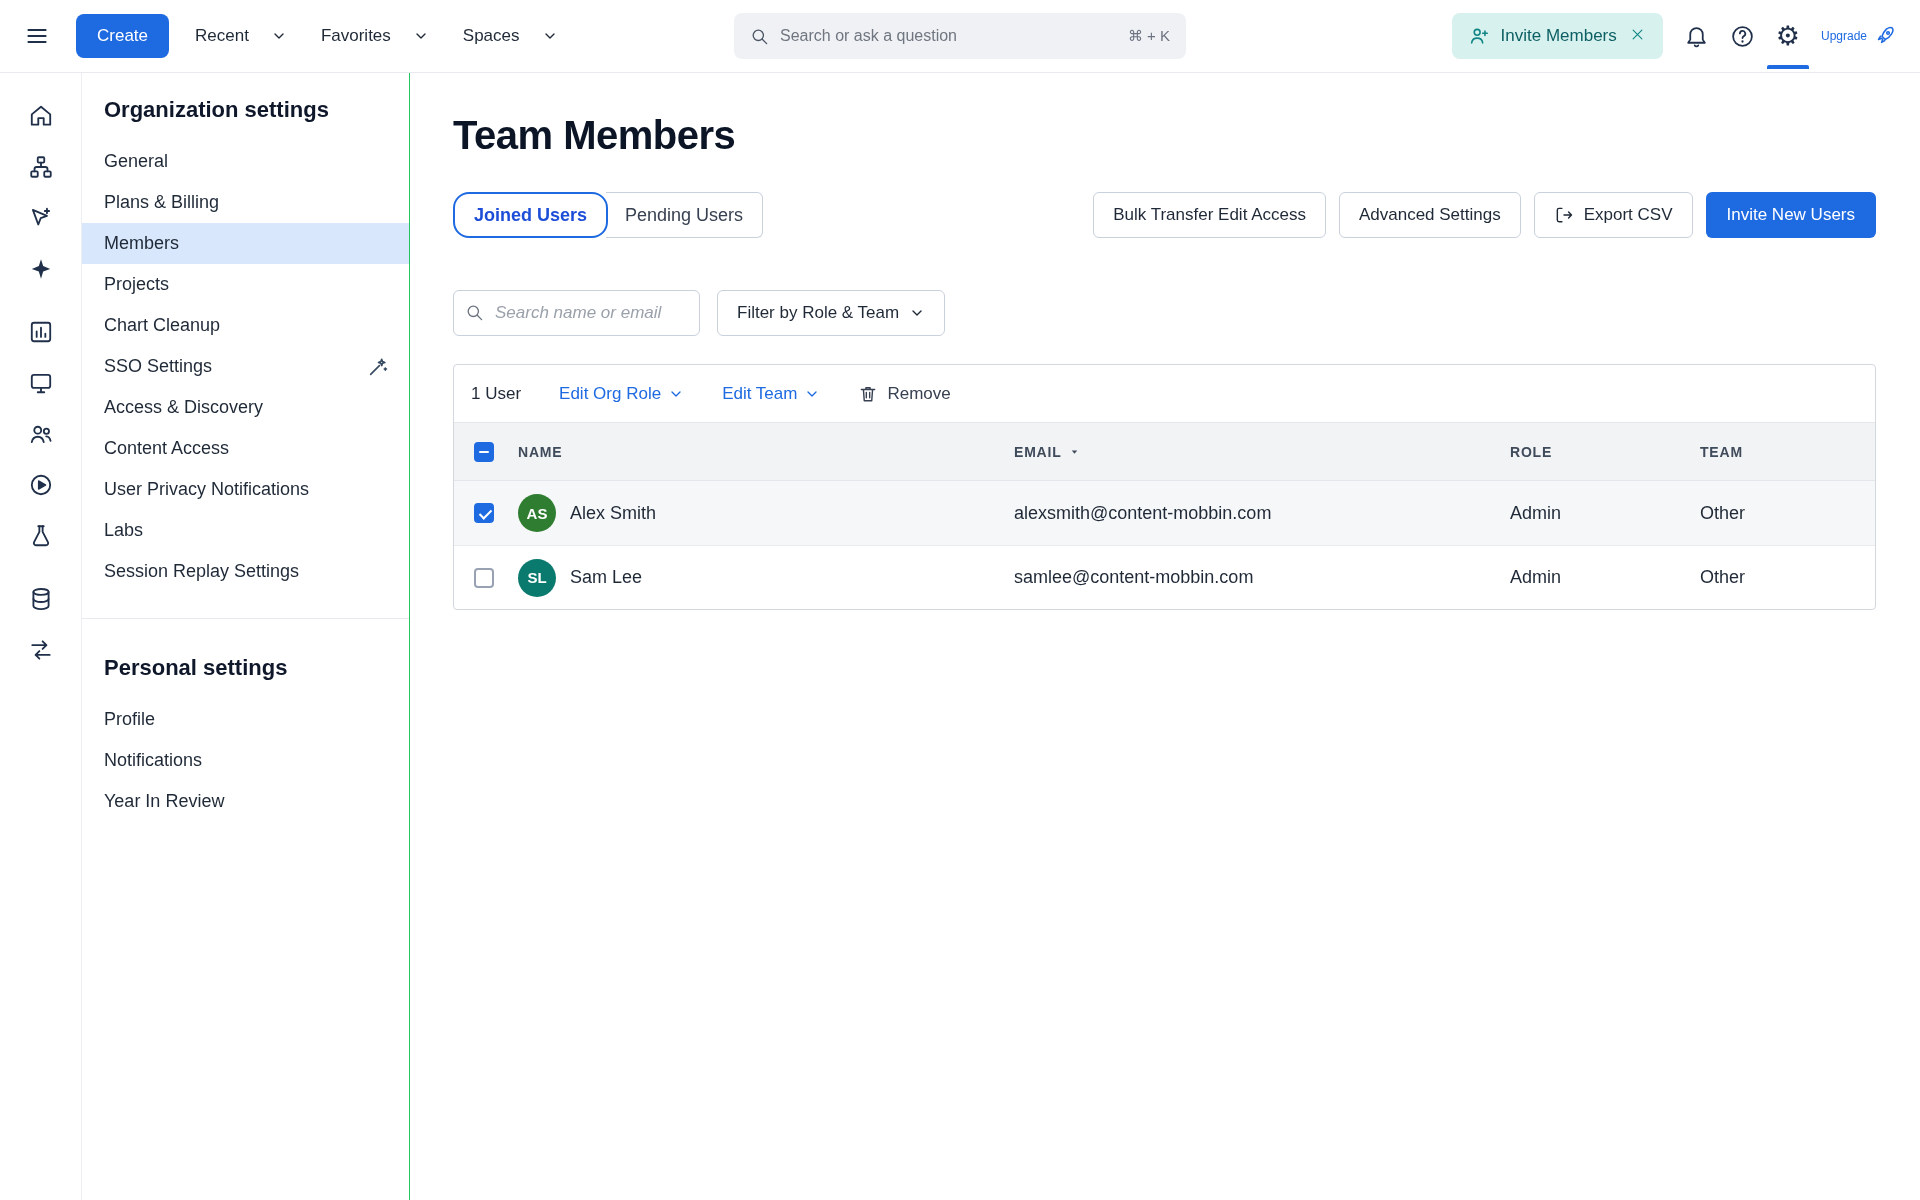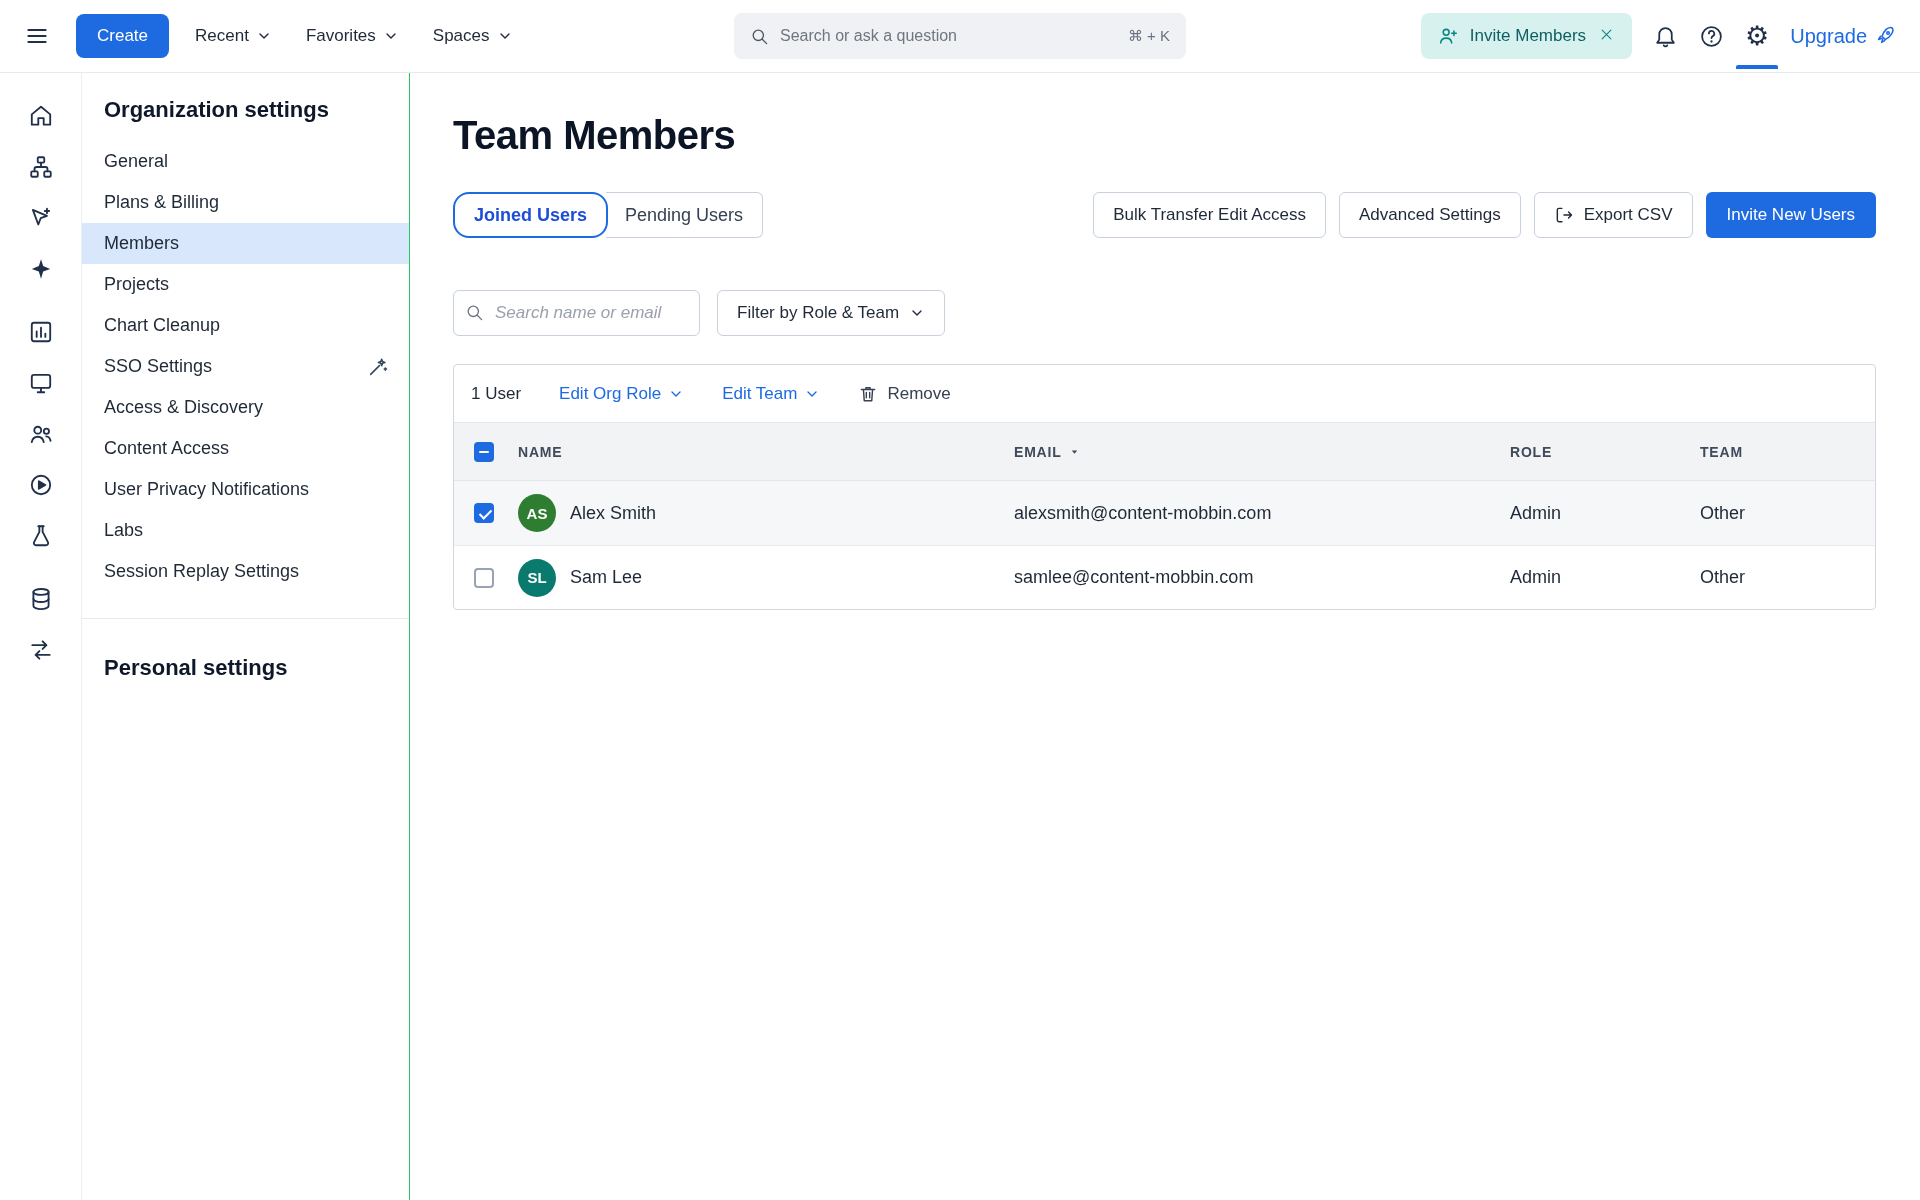--- a/index.html
+++ b/index.html
@@ -17,21 +17,21 @@
     padding:0 24px; border-bottom:1px solid #e8eaee; position:relative; background:#fff;
   }
   .icon-btn { background:none; border:none; cursor:pointer; color:#20304a; display:flex; align-items:center; justify-content:center; }
   .create-btn {
     background:#1e6ae1; color:#fff; border:none; border-radius:8px;
     font-family:inherit; font-size:17px; font-weight:500; padding:12px 21px; cursor:pointer;
   }
   .topnav { display:flex; align-items:center; gap:34px; }
   .nav-item {
     background:none; border:none; cursor:pointer; font-family:inherit; font-size:17px;
-    color:#1f2937; display:flex; align-items:center; gap:7px;
+    color:#1f2937; display:flex; align-items:center; gap:22px;
   }
   .search-wrap {
     position:absolute; left:50%; top:50%; transform:translate(-50%,-50%);
     width:452px; height:46px; background:#f0f1f4; border-radius:8px;
     display:flex; align-items:center; padding:0 16px; gap:11px; color:#4b5563;
   }
   .search-wrap input {
     flex:1; border:none; background:transparent; outline:none; font-family:inherit;
     font-size:16px; color:#1f2937;
   }
@@ -44,21 +44,21 @@
   }
   .invite-pill .close-x { background:none; border:none; cursor:pointer; color:#0e8484; font-size:17px; line-height:1; padding:2px; }
   .gear-btn { position:relative; }
   .gear-btn .active-underline {
     position:absolute; left:50%; transform:translateX(-50%); bottom:-19px;
     width:42px; height:4px; background:#1e6ae1; border-radius:2px 2px 0 0;
   }
   .gear-glyph { font-size:27px; line-height:1; color:#20304a; }
   .upgrade-btn {
     background:none; border:none; cursor:pointer; font-family:inherit;
-    color:#1e6ae1; font-size:20px; font-weight:500; display:flex; align-items:center; gap:7px;
+    color:#1e6ae1; font-size:12px; font-weight:500; display:flex; align-items:center; gap:7px;
   }
 
   
   .app-body { display:flex; height:1127px; }
   .rail {
     width:82px; flex:none; border-right:1px solid #eceef1; padding-top:30px;
     display:flex; flex-direction:column; align-items:center; gap:25px; color:#1e2b3c;
   }
   .rail .icon-btn.group-gap { margin-top:12px; }
   .rail svg { width:26px; height:26px; }
@@ -342,20 +342,31 @@
         </div>
       <div class="side-item">
           <span>Labs</span>
         </div>
       <div class="side-item">
           <span>Session Replay Settings</span>
         </div>
     </nav>
     <hr class="side-divider">
     <div class="side-heading personal-heading">Personal settings</div>
+    <nav>
+      <div class="side-item">
+          <span>Profile</span>
+        </div>
+      <div class="side-item">
+          <span>Notifications</span>
+        </div>
+      <div class="side-item">
+          <span>Year In Review</span>
+        </div>
+    </nav>
   </aside>
 
   <main class="main">
     <h1 class="page-title">Team Members</h1>
 
     <div class="toolbar-row">
       <div class="tabs">
         <button class="tab active">Joined Users</button>
         <button class="tab inactive">Pending Users</button>
       </div>

